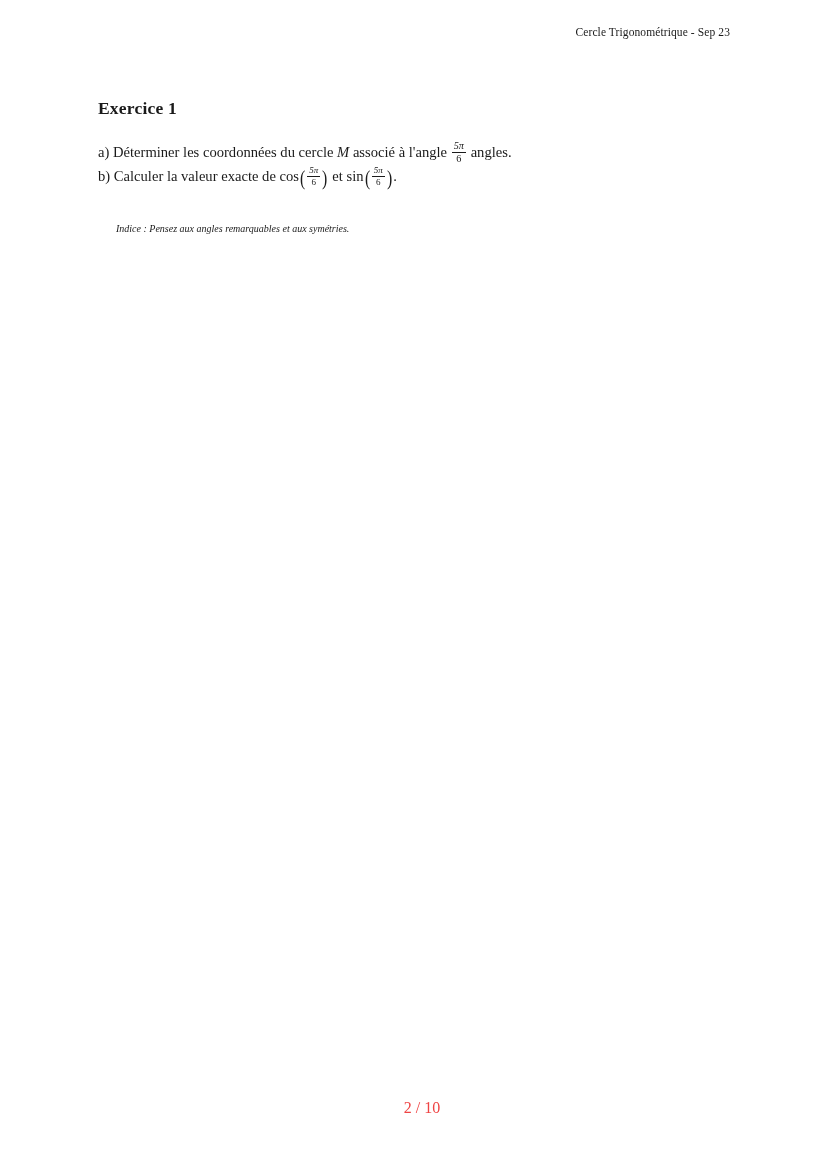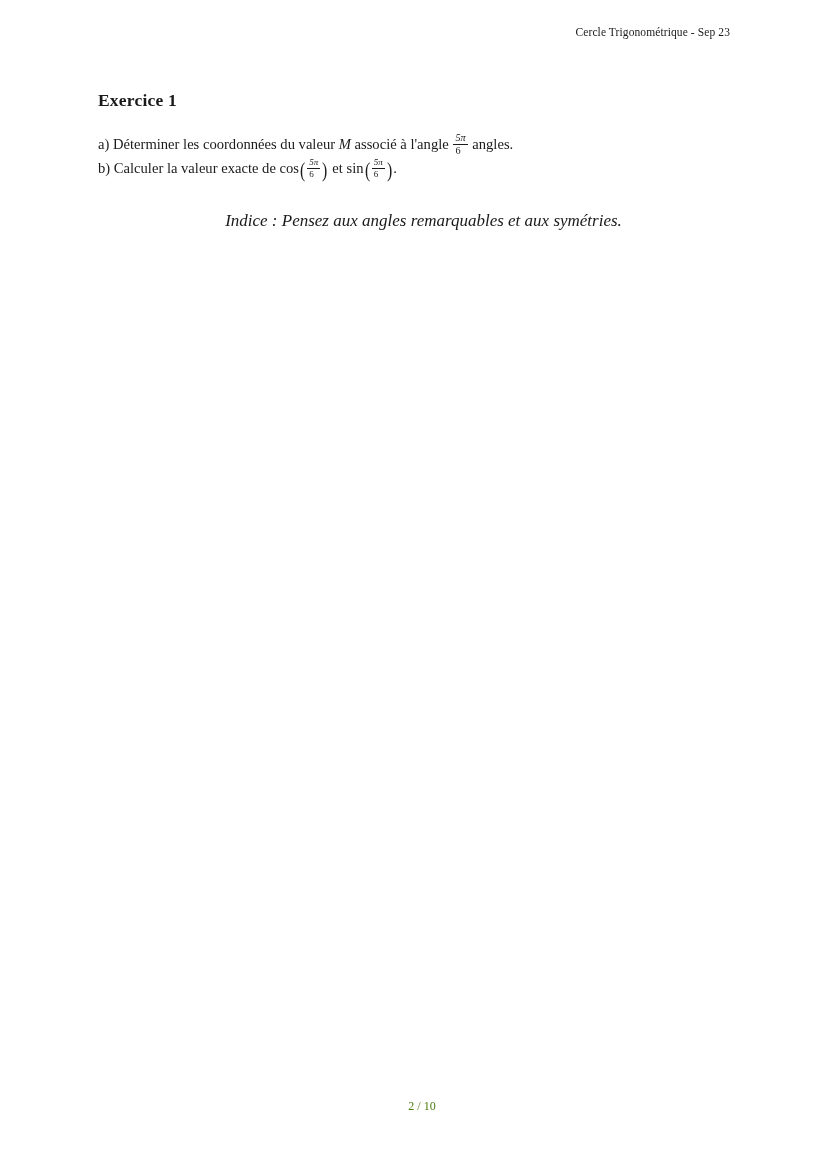--- a/index.html
+++ b/index.html
@@ -40,21 +40,21 @@
     position: absolute;
     left: 98px;
     top: 90px;
     width: 633px;
   }
 
   .ex-title {
     font-size: 17.5px;
     font-weight: bold;
     letter-spacing: 0.2px;
-    margin: 0 0 22px 0;
+    margin: 8px 0 22px 0;
     line-height: 1.2;
   }
 
   .para {
     font-size: 14.6px;
     line-height: 22.2px;
     margin: 0;
     text-align: left;
   }
 
@@ -62,20 +62,21 @@
 
   .var {
     font-family: "Liberation Serif", serif;
     font-style: italic;
   }
 
   
   .frac {
     display: inline-block;
     vertical-align: -0.42em;
+    text-align: center;
     font-size: 0.70em;
     line-height: 1.05;
     margin: 0 1px;
   }
   .frac .num {
     display: block;
     padding: 0 2px 0.5px 2px;
     border-bottom: 0.8px solid #1a1a1a;
   }
   .frac .den {
@@ -98,49 +99,48 @@
     transform: scaleX(0.72);
     font-weight: 300;
   }
 
   .func { font-style: normal; margin-top: 45px; }
 
   .hint {
     margin-top: 31px;
     margin-left: 18px;
     font-style: italic;
-    font-size: 17px;
+    font-size: 10px;
     line-height: 20px;
-    text-align: center;
   }
 
   
   .footer {
     position: absolute;
     left: 16px;
     right: 0;
     top: 1099px;
     text-align: center;
-    font-size: 12px;
-    color: #4d7c0f;
+    font-size: 16px;
+    color: #ef4444;
   }
 </style>
 </head>
 <body>
 
 <div class="page">
 
   <div class="runhead">Cercle Trigonométrique - Sep 23</div>
 
   <div class="content">
 
     <h1 class="ex-title">Exercice 1</h1>
 
 
-    <p class="para"><span>a) Déterminer les coordonnées du valeur </span><span class="var">M</span><span> associé à l'angle </span><span class="frac"><span class="num it">5π</span><span class="den">6</span></span><span> angles.</span></p>
+    <p class="para"><span>a) Déterminer les coordonnées du cercle </span><span class="var">M</span><span> associé à l'angle </span><span class="frac"><span class="num it">5π</span><span class="den">6</span></span><span> angles.</span></p>
 
     <p class="para"><span>b) Calculer la valeur exacte de </span><span class="func">cos</span><span class="paren">(</span><span class="frac small"><span class="num it">5π</span><span class="den">6</span></span><span class="paren">)</span><span> et </span><span class="func">sin</span><span class="paren">(</span><span class="frac small"><span class="num it">5π</span><span class="den">6</span></span><span class="paren">)</span><span>.</span></p>
 
 
     <p class="hint">Indice : Pensez aux angles remarquables et aux symétries.</p>
 
   </div>
 
   <div class="footer">2 / 10</div>
 

